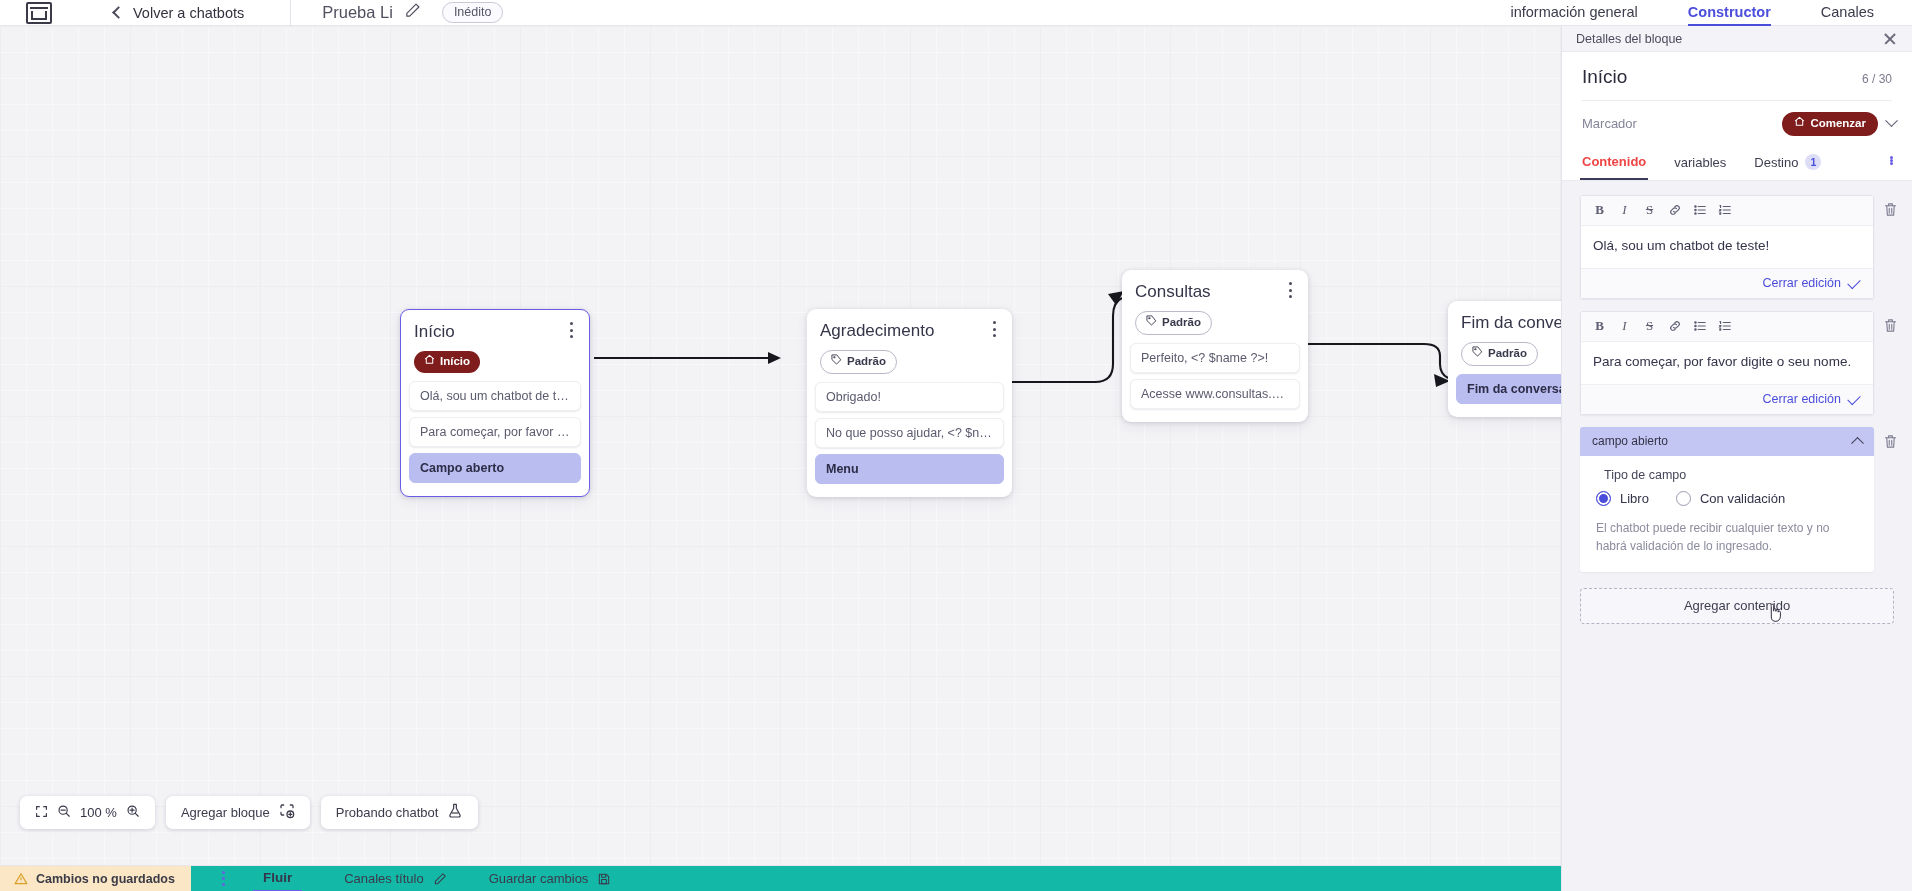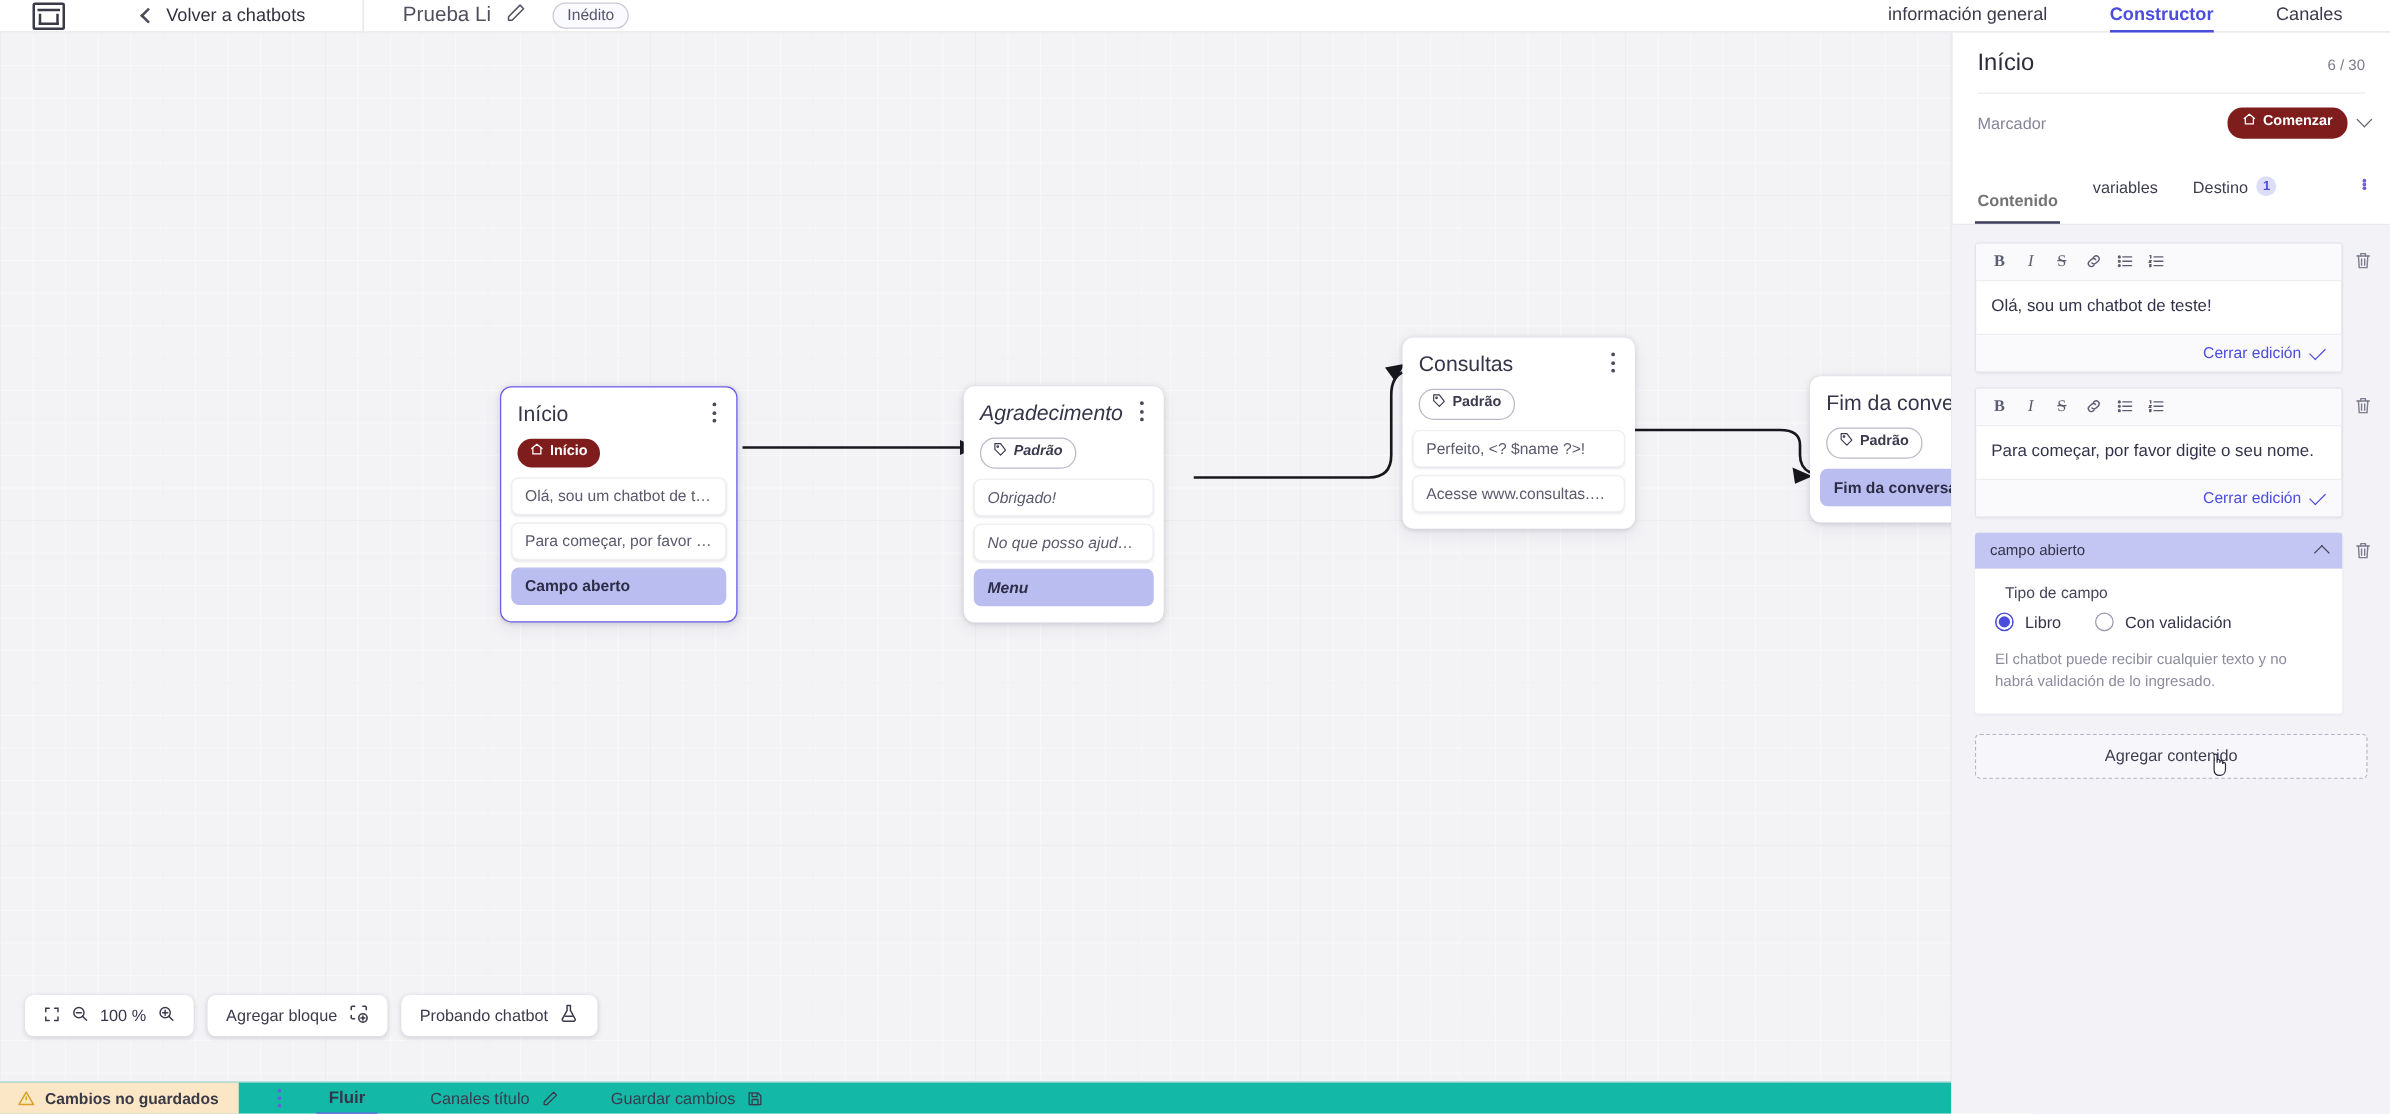--- a/index.html
+++ b/index.html
@@ -193,21 +193,21 @@
   }
 
   .panel-tabs {
     display: flex; align-items: center; padding: 0 14px 0 18px;
     border-bottom: 1px solid #eaeaf0; margin-top: 12px; flex: none;
   }
   .ptab {
     font-size: 13px; color: #3d3d50; padding: 6px 2px 9px; margin-right: 24px;
     cursor: pointer; white-space: nowrap; display: flex; align-items: center; gap: 7px;
   }
-  .ptab.active { color: #737373; font-weight: 700; border-bottom: 2.2px solid #3b3b5a; margin-top: 24px; }
+  .ptab.active { color: #ef4444; font-weight: 700; border-bottom: 2.2px solid #3b3b5a; }
   .ptab-badge {
     background: #ddddf8; color: #4b4ddb; font-size: 10.5px; font-weight: 700;
     border-radius: 50%; width: 16px; height: 16px;
     display: inline-flex; align-items: center; justify-content: center;
   }
   .ptabs-kebab {
     margin-left: auto; width: 14px; height: 15px;
     display: flex; flex-direction: column; justify-content: space-between; align-items: center;
     cursor: pointer; padding-bottom: 6px;
   }
@@ -335,21 +335,21 @@
               </svg>
           </span>
           <span>Início</span>
         </div>
       </div>
       <div class="node-row">Olá, sou um chatbot de teste!</div>
       <div class="node-row">Para começar, por favor digite o ...</div>
       <div class="node-row highlight">Campo aberto</div>
     </div>
 
-    <div class="node" style="left:771px; top:283px; width:160px;font-style:italic;">
+    <div class="node" style="left:807px; top:283px; width:205px;">
       <div class="node-head">
         <div class="node-title">Agradecimento</div>
         <div class="node-kebab">
             <i></i>
             <i></i>
             <i></i>
           </div>
         <div class="chip outline">
           <span>
             <svg width="11" height="11" viewBox="0 0 24 24" fill="none" stroke="#3a3a4d" stroke-width="2" stroke-linecap="round" stroke-linejoin="round">
@@ -483,20 +483,24 @@
             <path d="M4 4h12l4 4v12H4z"></path>
             <path d="M8 4v5h7V4"></path>
             <path d="M8 13h8v7H8z"></path>
           </svg>
       </span>
     </div>
   </div>
 
   <div class="panel">
 
+    <div class="panel-head">
+      <div class="panel-head-label">Detalles del bloque</div>
+      <div class="panel-close"></div>
+    </div>
 
     <div class="panel-title-row">
       <div class="panel-title">Início</div>
       <div class="panel-count">6 / 30</div>
     </div>
     <div class="panel-sep"></div>
 
     <div class="marcador-row">
       <div class="marcador-label">Marcador</div>
       <div class="marcador-right">

